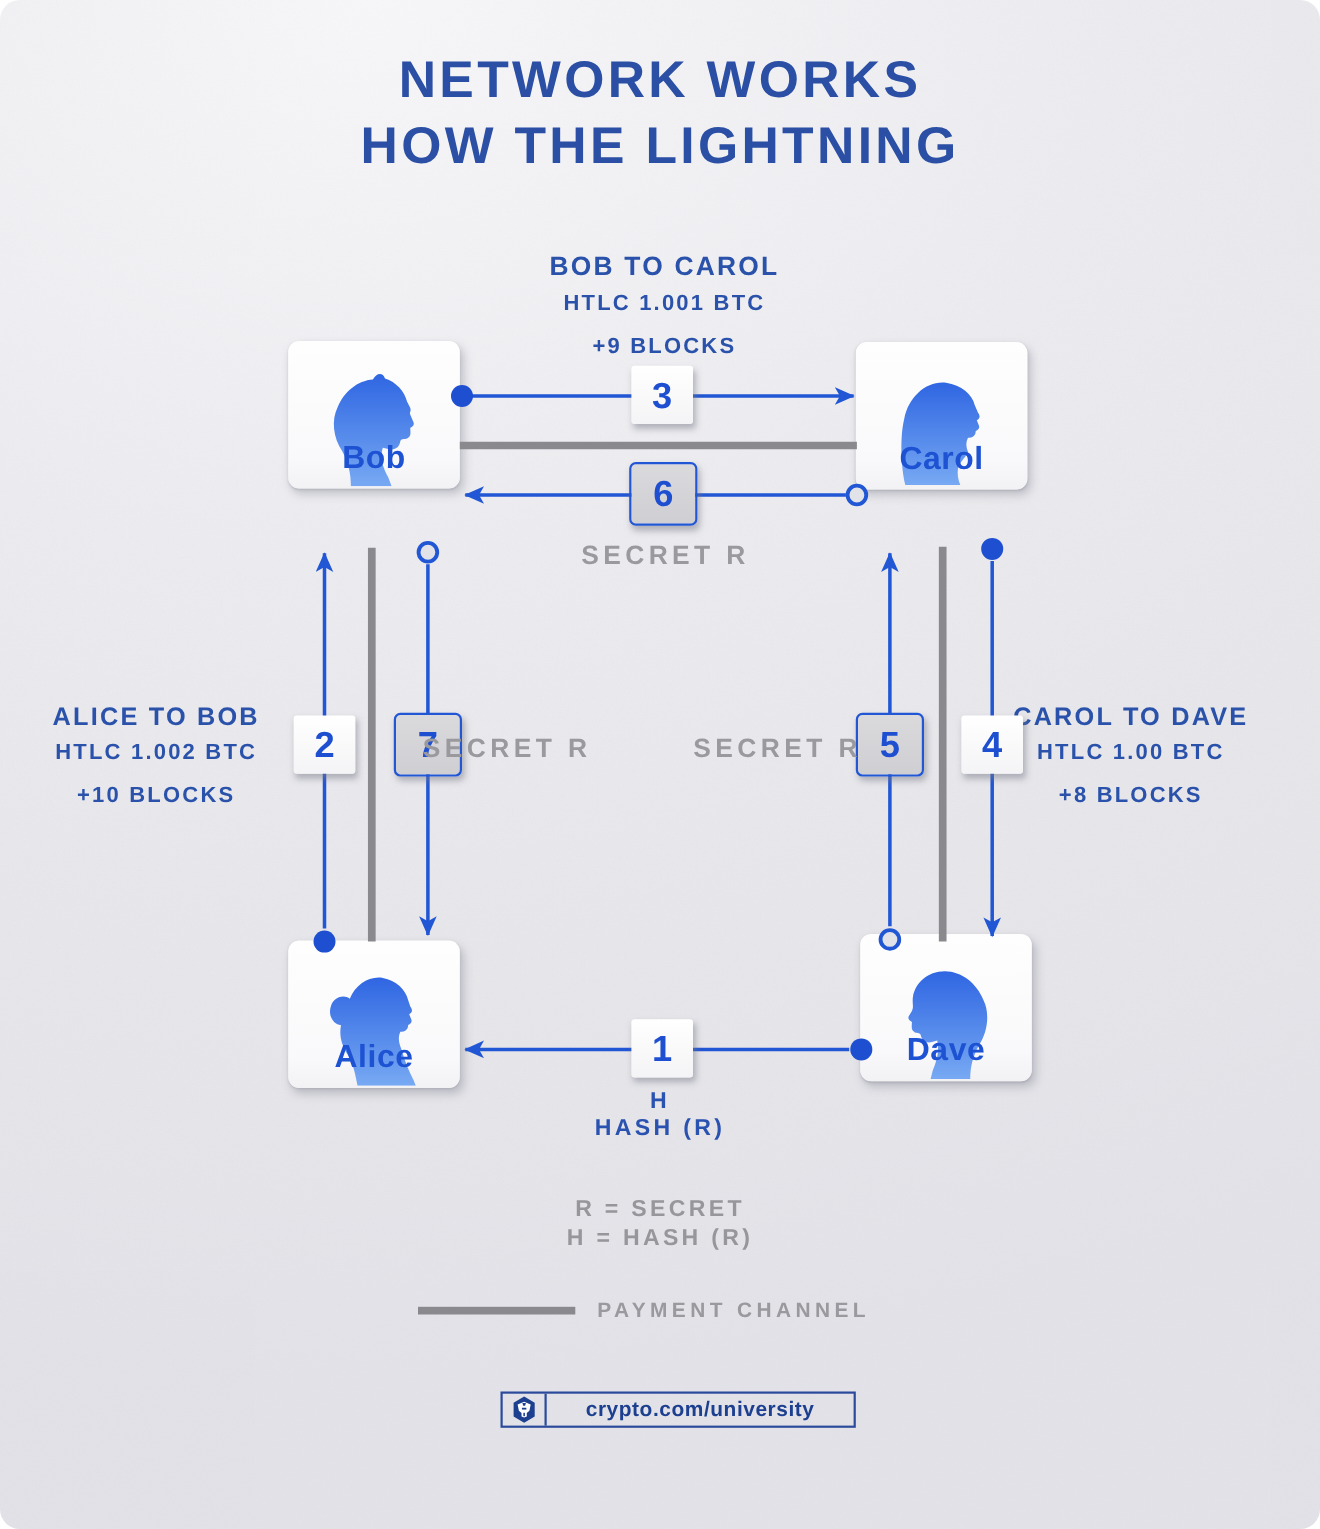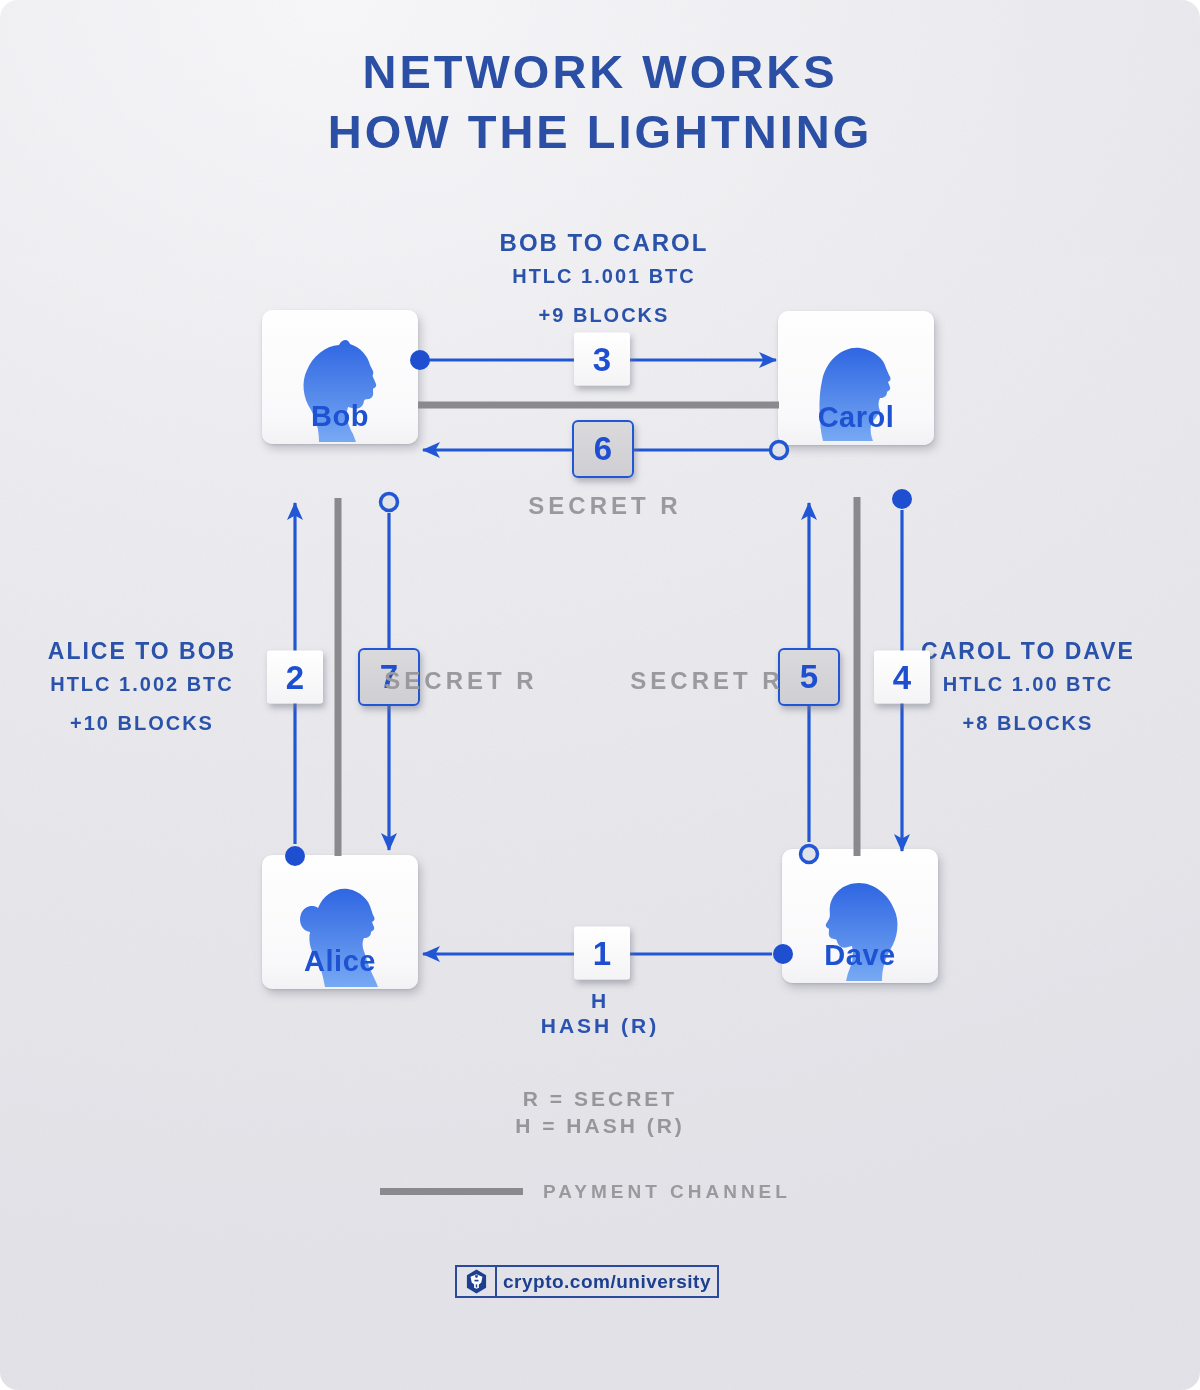--- a/index.html
+++ b/index.html
@@ -69,21 +69,21 @@
     color:#97979b;font-size:21px;font-weight:700;letter-spacing:3px;margin-top:21px;}
   #note-1{left:600px;top:1078px;}
   #note-2{left:600px;top:1105px;}
 
   
   .legend-line{position:absolute;left:380px;top:1188px;width:143px;height:7px;background:#8a8a8e;}
   .legend-text{position:absolute;left:543px;top:1192px;transform:translateY(-50%);white-space:nowrap;
     color:#9a9a9e;font-size:19px;font-weight:700;letter-spacing:4px;}
 
   
-  .footer-badge{position:absolute;left:455px;top:1265px;width:264px;height:33px;box-sizing:border-box;
+  .footer-badge{position:absolute;left:455px;top:1265px;width:323px;height:33px;box-sizing:border-box;
     border:2px solid #2b4a9b;display:flex;align-items:stretch;}
   .footer-logo-cell{width:38px;border-right:2px solid #2b4a9b;display:flex;align-items:center;justify-content:center;}
   .footer-text{flex:1;display:flex;align-items:center;justify-content:center;
     font-size:19px;font-weight:700;letter-spacing:.5px;color:#1c3f8f;white-space:nowrap;}
 </style>
 </head>
 <body>
 
 <div class="poster">
 

